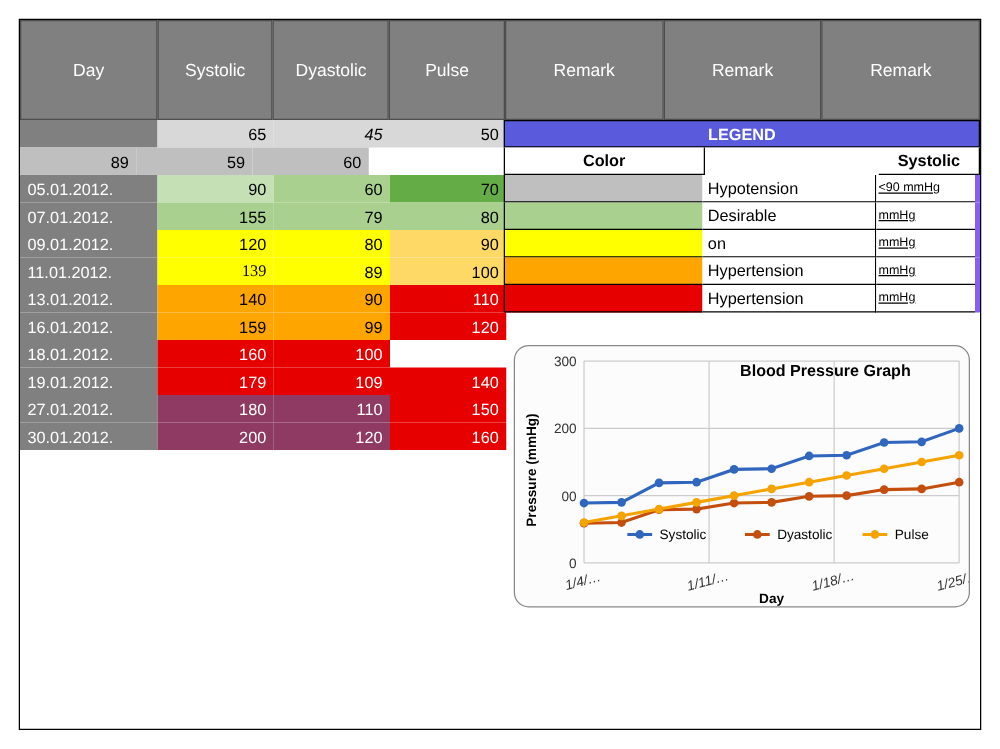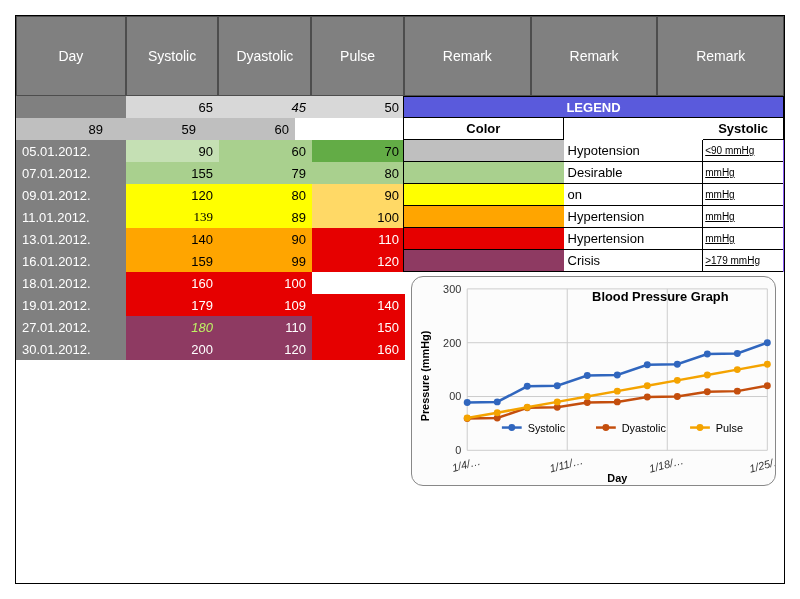--- a/index.html
+++ b/index.html
@@ -77,21 +77,21 @@
   }
   .legend-head {
     display:flex; height:22px;
     border-left:1px solid #000; border-right:1px solid #000;
     background:#fff;
   }
   .legend-head div { border-bottom:1px solid #000; display:flex;align-items:center;justify-content:center;font-weight:bold;}
   .legend-head .lh1{width:160px;border-right:1px solid #000;}
   .legend-head .lh2{width:140px;border-right:1px solid #000;}
   .legend-head .lh3{width:80px;}
-  .legend-row{display:flex;height:22px;border-left:1px solid #000;border-right:1px solid #8b5cf6;}
+  .legend-row{display:flex;height:22px;border-left:1px solid #000;border-right:4px solid #8b5cf6;}
   .legend-row .lc1{width:160px;border-bottom:1px solid #000;}
   .legend-row .lc2{width:140px;border-bottom:1px solid #000;border-right:1px solid #000;display:flex;align-items:center;background:#fff;padding-left:4px;}
   .legend-row .lc3{width:80px;border-bottom:1px solid #000;display:flex;align-items:center;background:#fff;padding-left:2px;font-size:10px;text-decoration:underline;}
 
   
   .chart-box {
     position:absolute;
     right:8px;
     top:180px;
     width:365px;
@@ -172,21 +172,21 @@
           <div class="cell pul" style="background: rgb(230, 0, 0); color: #fde047; margin-top: 31px;">130</div>
         </div>
         <div class="data-row">
           <div class="cell day">19.01.2012.</div>
           <div class="cell sys" style="background: rgb(230, 0, 0); color: rgb(255, 255, 255);">179</div>
           <div class="cell dya" style="background: rgb(230, 0, 0); color: rgb(255, 255, 255);">109</div>
           <div class="cell pul" style="background: rgb(230, 0, 0); color: rgb(255, 255, 255);">140</div>
         </div>
         <div class="data-row">
           <div class="cell day">27.01.2012.</div>
-          <div class="cell sys" style="background: rgb(142, 58, 98); color: #bef264; font-style: italic;">180</div>
+          <div class="cell sys" style="background: rgb(142, 58, 98); color: #ffffff;">180</div>
           <div class="cell dya" style="background: rgb(142, 58, 98); color: rgb(255, 255, 255);">110</div>
           <div class="cell pul" style="background: rgb(230, 0, 0); color: #ffffff;">150</div>
         </div>
         <div class="data-row">
           <div class="cell day">30.01.2012.</div>
           <div class="cell sys" style="background: rgb(142, 58, 98); color: rgb(255, 255, 255);">200</div>
           <div class="cell dya" style="background: rgb(142, 58, 98); color: rgb(255, 255, 255);">120</div>
           <div class="cell pul" style="background: rgb(230, 0, 0); color: rgb(255, 255, 255);">160</div>
         </div>
       </div>
@@ -216,25 +216,20 @@
           </div>
           <div class="legend-row">
             <div class="lc1" style="background: rgb(255, 165, 0);"></div>
             <div class="lc2">Hypertension</div>
             <div class="lc3">mmHg</div>
           </div>
           <div class="legend-row">
             <div class="lc1" style="background: rgb(230, 0, 0);"></div>
             <div class="lc2">Hypertension</div>
             <div class="lc3">mmHg</div>
-          </div>
-          <div class="legend-row">
-            <div class="lc1" style="background: rgb(142, 58, 98);"></div>
-            <div class="lc2">Crisis</div>
-            <div class="lc3">&gt;179 mmHg</div>
           </div>
         </div>
     </div>
 
     <div class="chart-box">
       <svg viewBox="0 0 365 210" id="chart-svg">
           <line x1="55" y1="175" x2="358" y2="175" stroke="#ccc" stroke-width="1"></line>
           <text x="49" y="179" font-size="11" text-anchor="end" fill="#333">0</text>
           <line x1="55" y1="120.66666666666666" x2="358" y2="120.66666666666666" stroke="#ccc" stroke-width="1"></line>
           <text x="49" y="124.66666666666666" font-size="11" text-anchor="end" fill="#333">00</text>

